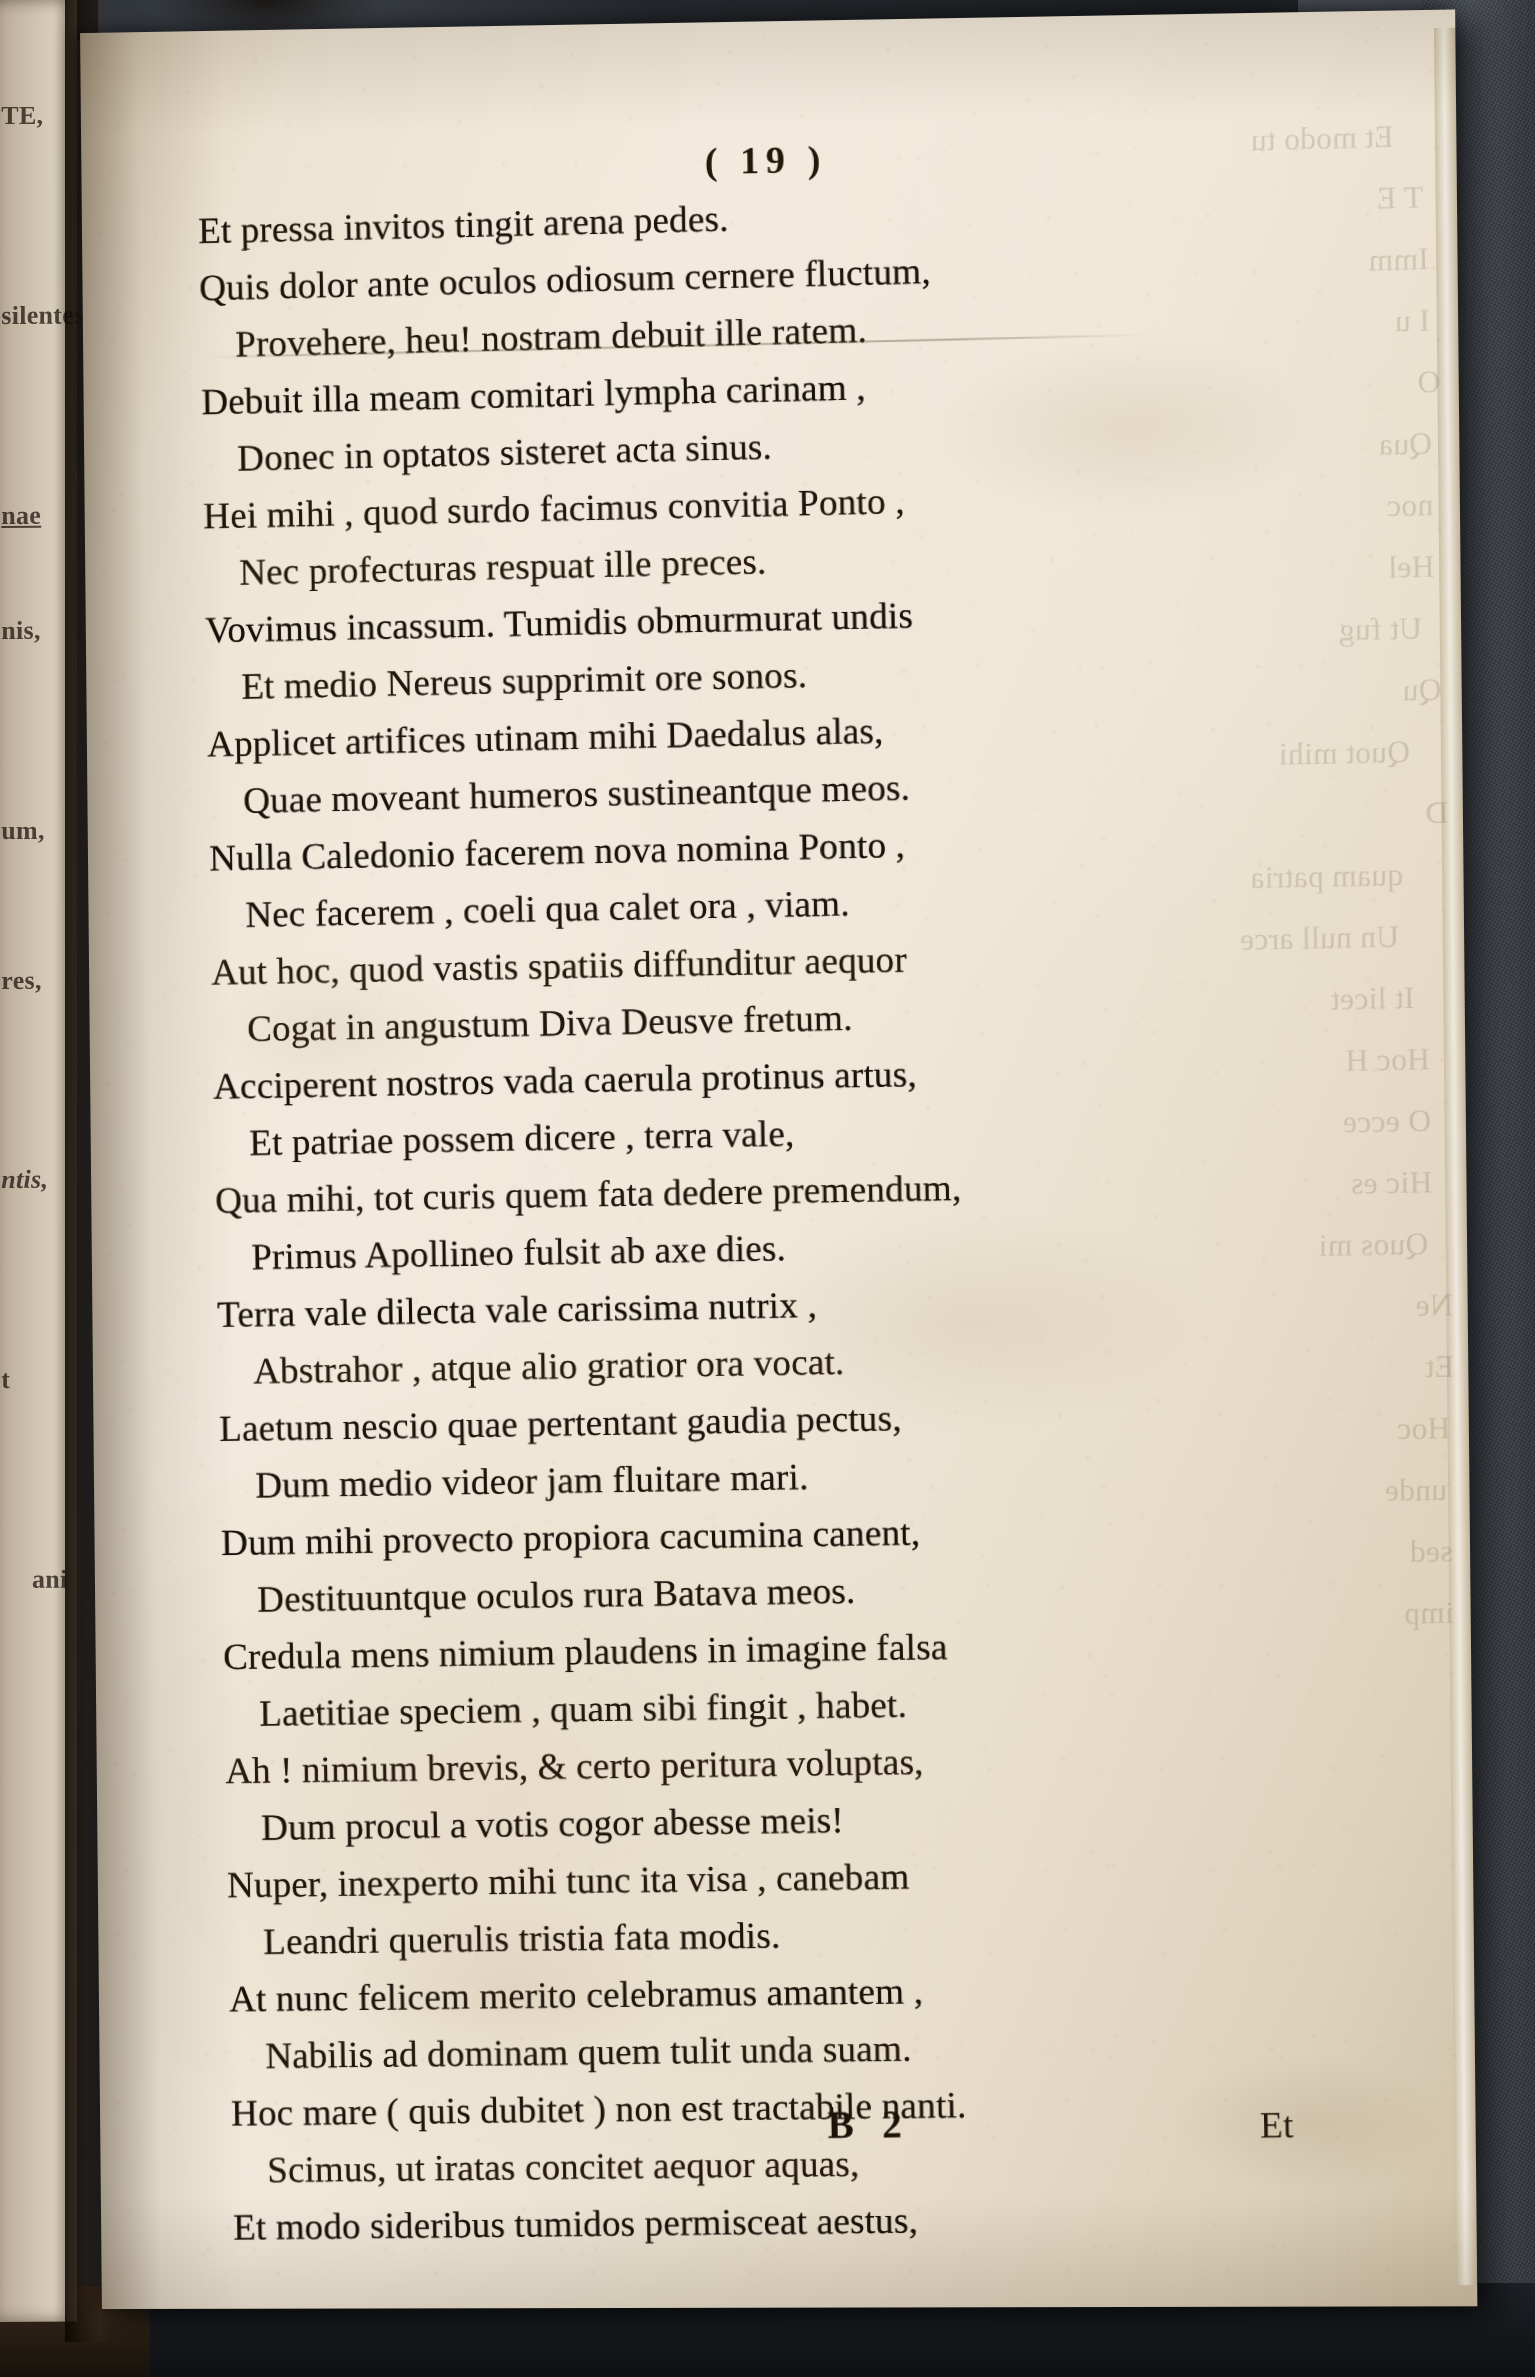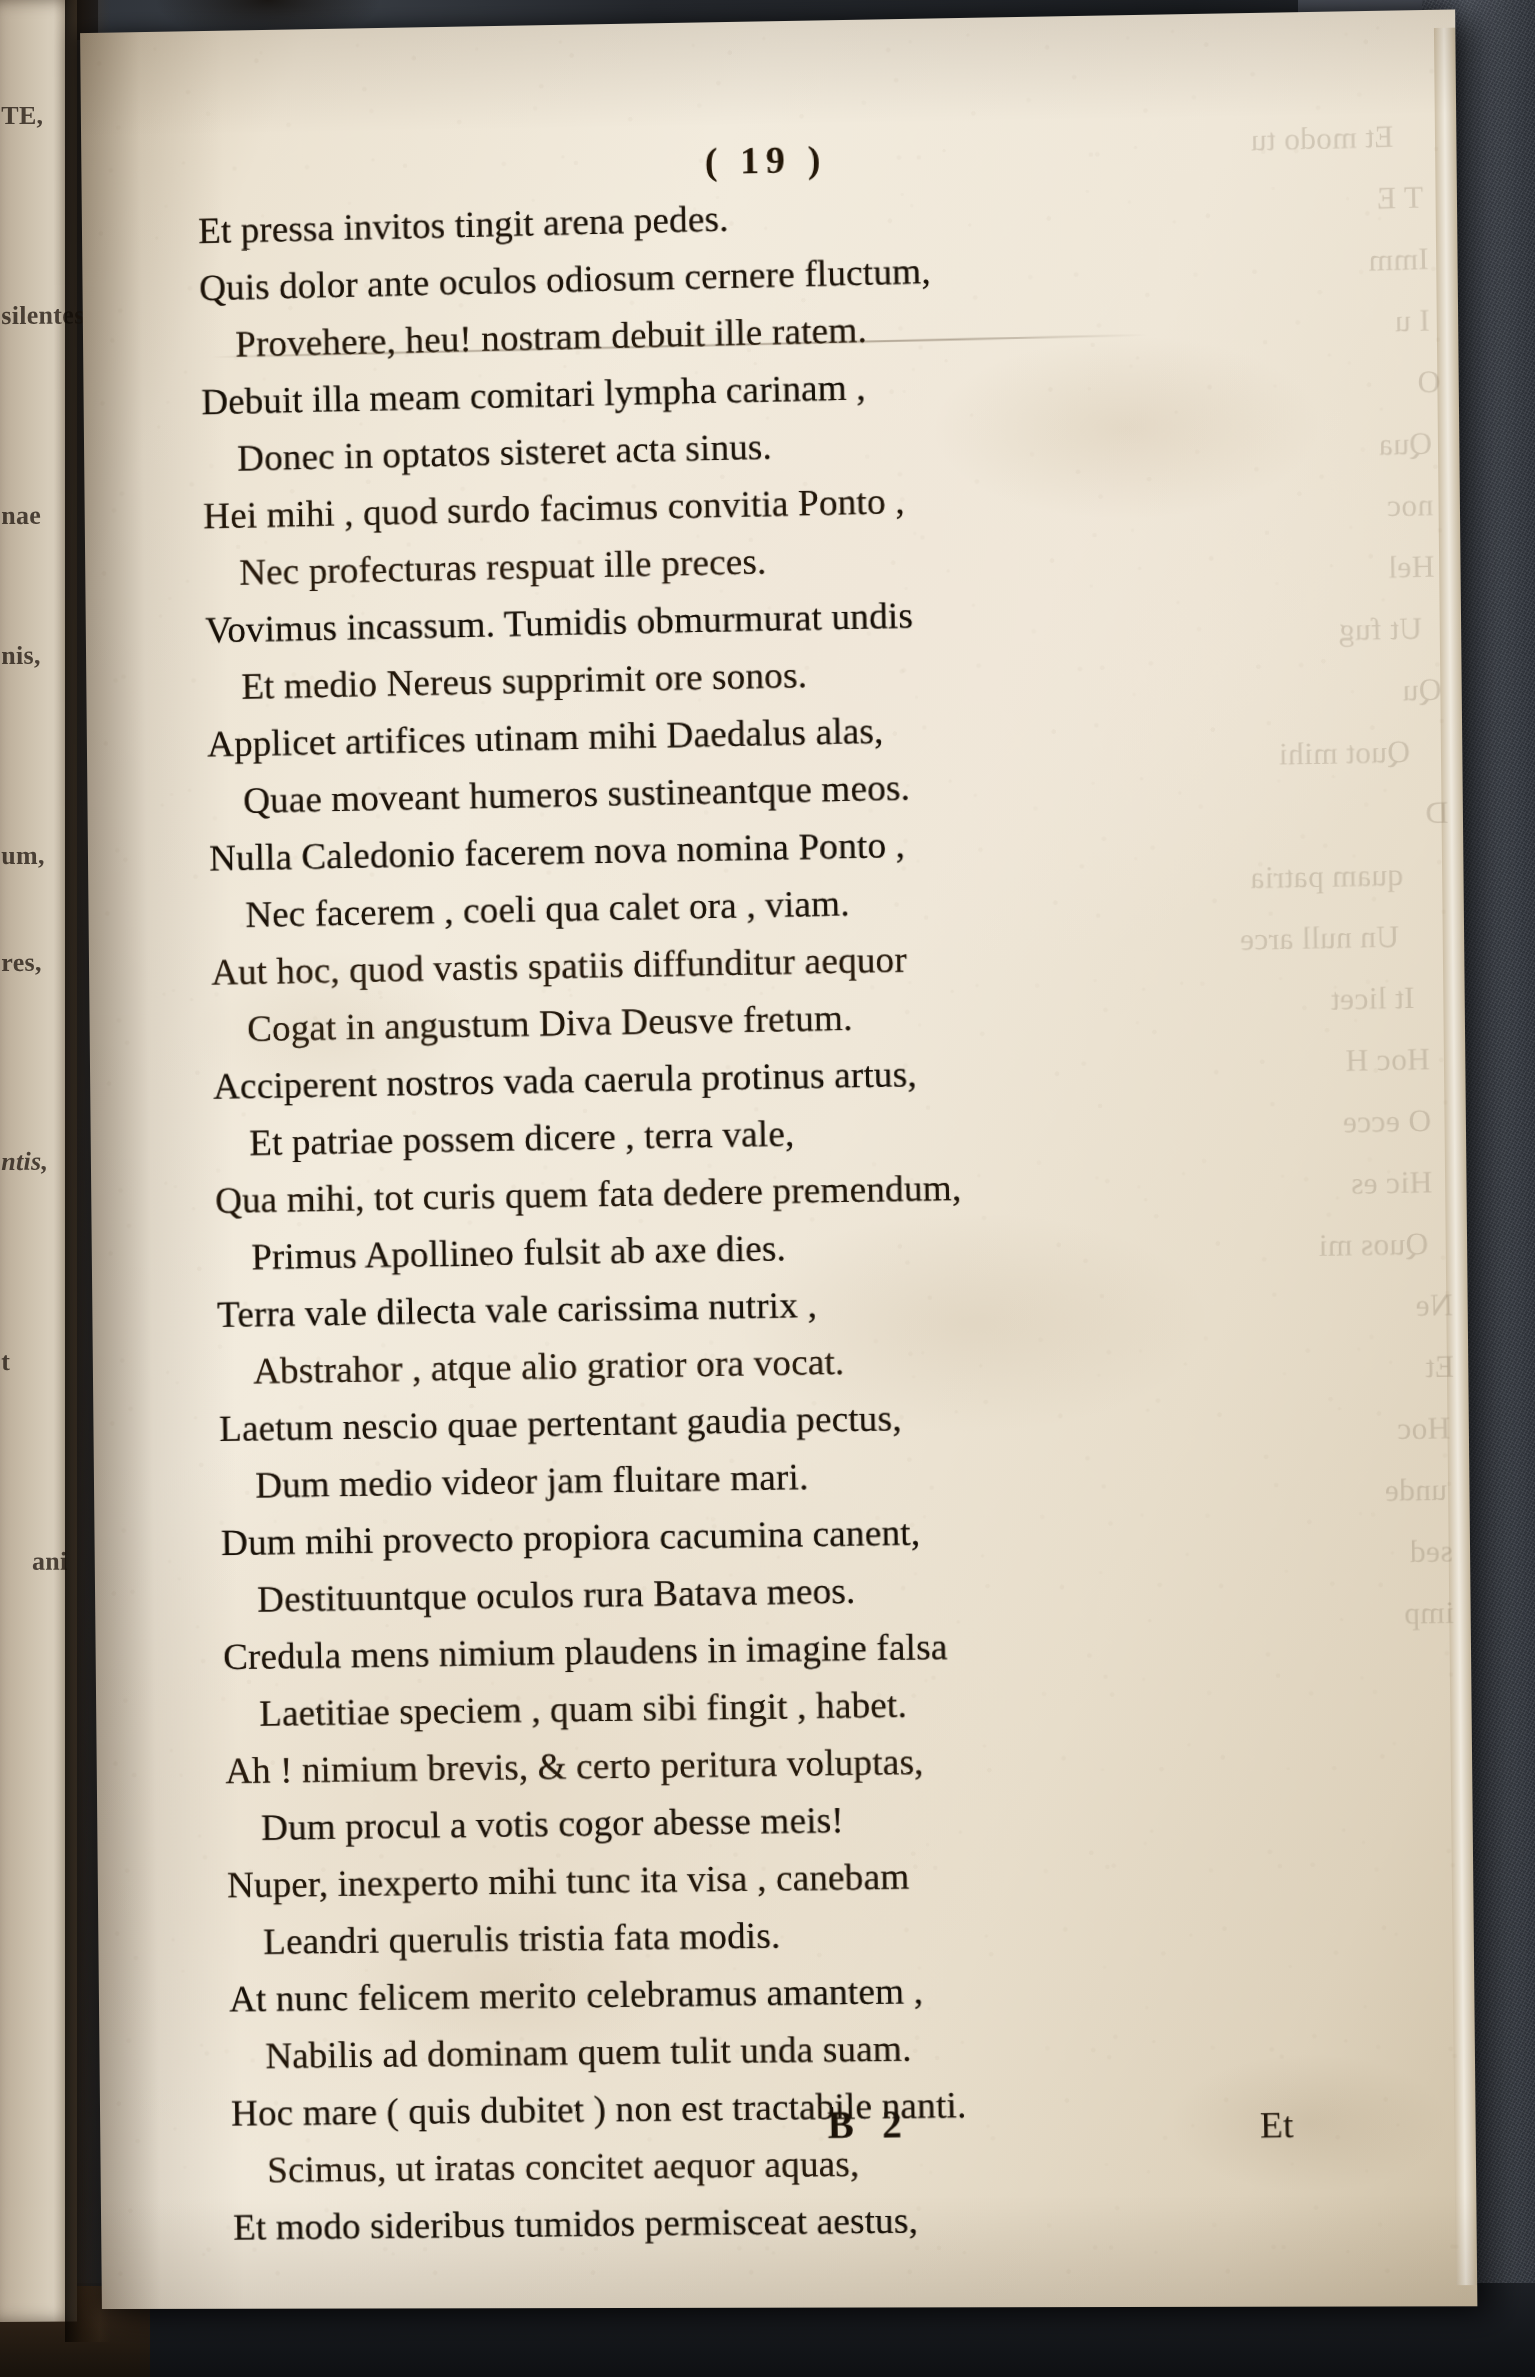--- a/index.html
+++ b/index.html
@@ -140,23 +140,23 @@
   <div id="cloth"></div>
   <div id="board"></div>
   <div id="smudge"></div>
   <div id="deskbottom"></div>
   <div id="boardBottom"></div>
 
   <div id="versoPage">
     <div id="versoText">
         <div style="margin-bottom: 163px;">TE,</div>
         <div style="margin-bottom: 163px;">silentes</div>
-        <div style="margin-bottom: 103px;">nae</div>
+        <div style="margin-bottom: 78px; text-decoration: underline;">nae</div>
         <div style="margin-bottom: 163px;">nis,</div>
-        <div style="margin-bottom: 70px;">um,</div>
+        <div style="margin-bottom: 113px;">um,</div>
         <div style="margin-bottom: 163px;">res,</div>
         <div style="margin-bottom: 163px; font-style: italic;">ntis,</div>
         <div style="margin-bottom: 163px;">t</div>
         <div style="margin-bottom: 163px; padding-left: 32px;">ani</div>
       </div>
   </div>
 
   <div id="gutter"></div>
 
   <div id="page">

